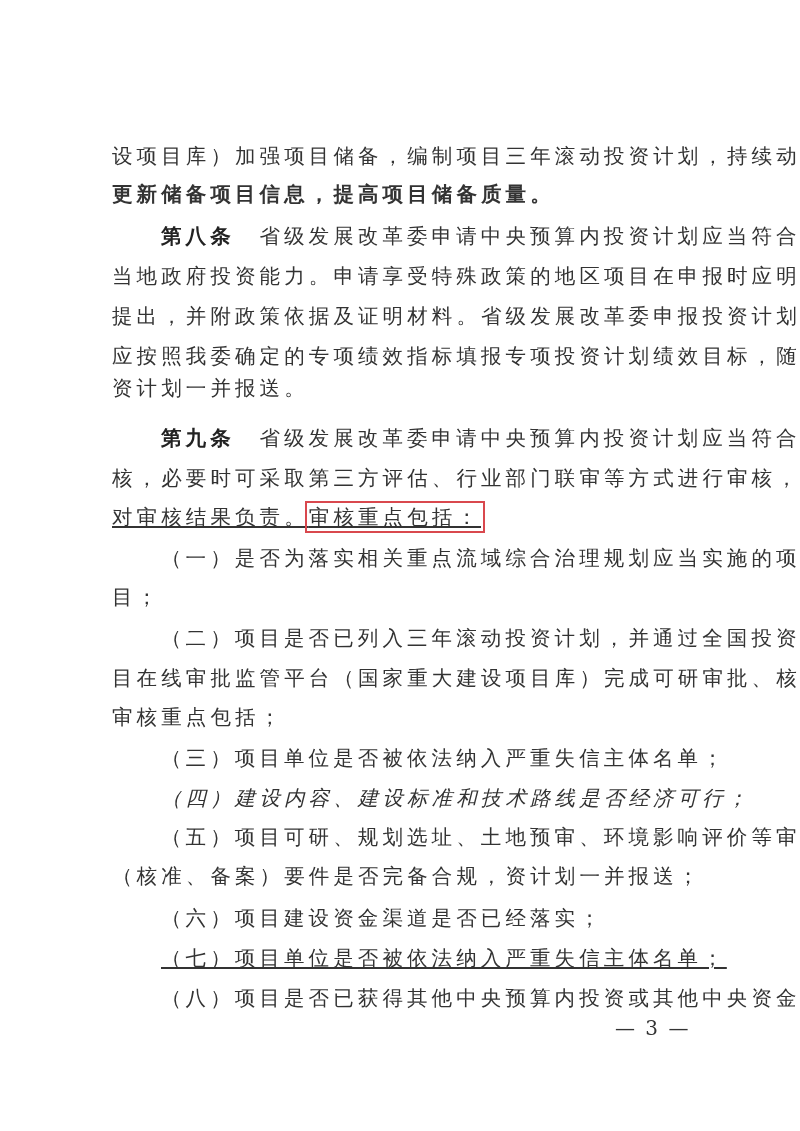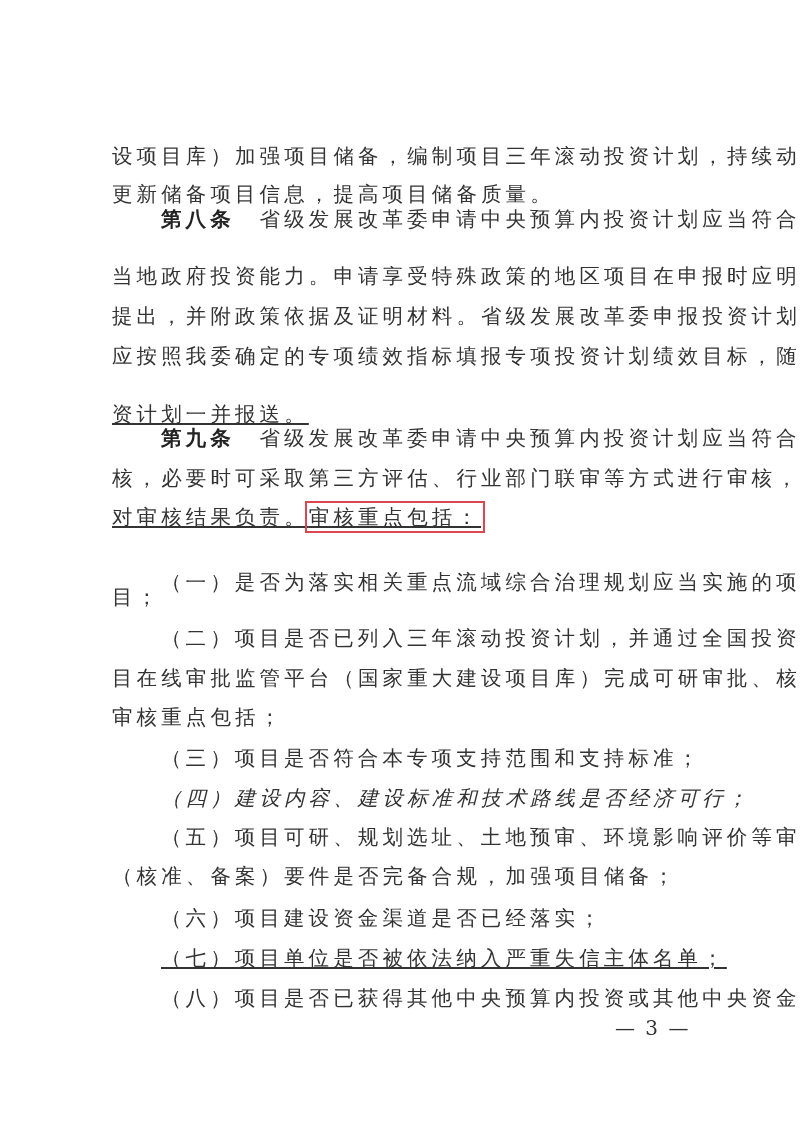--- a/index.html
+++ b/index.html
@@ -9,35 +9,35 @@
           white-space:nowrap; letter-spacing:4.1px; }
   .bold { font-weight:bold; color:#222; }
   .hl { outline:2px solid #d9484e; outline-offset:2px; }
   .pageno { position:absolute; left:615px; top:1016px; font-size:20px; letter-spacing:2px; color:#333; }
 </style>
 </head>
 <body>
 
 <div id="doc">
     <div class="line" style="top: 142px;"><span>设项目库）加强项目储备，编制项目三年滚动投资计划，持续动态</span></div>
-    <div class="line" style="top: 180px;"><span>更新储备项目信息，提高项目储备质量。</span></div>
-    <div class="line" style="top: 205px; text-indent: 49px;"><span class="bold">第八条</span><span>　省级发展改革委申请中央预算内投资计划应当符合</span></div>
+    <div class="line" style="top: 180px; font-weight: bold;"><span>更新储备项目信息，提高项目储备质量。</span></div>
+    <div class="line" style="top: 222px; text-indent: 49px;"><span class="bold">第八条</span><span>　省级发展改革委申请中央预算内投资计划应当符合</span></div>
     <div class="line" style="top: 262px;"><span>当地政府投资能力。申请享受特殊政策的地区项目在申报时应明确</span></div>
     <div class="line" style="top: 302px;"><span>提出，并附政策依据及证明材料。省级发展改革委申报投资计划时，</span></div>
     <div class="line" style="top: 342px;"><span>应按照我委确定的专项绩效指标填报专项投资计划绩效目标，随投</span></div>
-    <div class="line" style="top: 400px; text-decoration: underline;"><span>资计划一并报送。</span></div>
+    <div class="line" style="top: 374px;"><span>资计划一并报送。</span></div>
     <div class="line" style="top: 424px; text-indent: 49px;"><span class="bold">第九条</span><span>　省级发展改革委申请中央预算内投资计划应当符合</span></div>
     <div class="line" style="top: 464px;"><span>核，必要时可采取第三方评估、行业部门联审等方式进行审核，并</span></div>
     <div class="line" style="top: 503px; text-decoration: underline;"><span>对审核结果负责。</span><span class="hl" style="outline-color: rgb(217, 72, 78);">审核重点包括：</span></div>
-    <div class="line" style="top: 544px; text-indent: 49px; margin-top: 24px;"><span>（一）是否为落实相关重点流域综合治理规划应当实施的项</span></div>
+    <div class="line" style="top: 544px; text-indent: 49px;"><span>（一）是否为落实相关重点流域综合治理规划应当实施的项</span></div>
     <div class="line" style="top: 583px;"><span>目；</span></div>
     <div class="line" style="top: 624px; text-indent: 49px;"><span>（二）项目是否已列入三年滚动投资计划，并通过全国投资项</span></div>
     <div class="line" style="top: 664px;"><span>目在线审批监管平台（国家重大建设项目库）完成可研审批、核准</span></div>
     <div class="line" style="top: 703px;"><span>审核重点包括；</span></div>
-    <div class="line" style="top: 744px; text-indent: 49px;"><span>（三）项目是否符合本专项支持范围和支持标准；</span></div>
+    <div class="line" style="top: 744px; text-indent: 49px;"><span>（三）项目单位是否被依法纳入严重失信主体名单；</span></div>
     <div class="line" style="top: 784px; text-indent: 49px; font-style: italic;"><span>（四）建设内容、建设标准和技术路线是否经济可行；</span></div>
     <div class="line" style="top: 823px; text-indent: 49px;"><span>（五）项目可研、规划选址、土地预审、环境影响评价等审批</span></div>
-    <div class="line" style="top: 862px;"><span>（核准、备案）要件是否完备合规，加强项目储备；</span></div>
+    <div class="line" style="top: 862px;"><span>（核准、备案）要件是否完备合规，资计划一并报送；</span></div>
     <div class="line" style="top: 904px; text-indent: 49px;"><span>（六）项目建设资金渠道是否已经落实；</span></div>
     <div class="line" style="top: 944px; text-indent: 49px; text-decoration: underline;"><span>（七）项目单位是否被依法纳入严重失信主体名单；</span></div>
     <div class="line" style="top: 984px; text-indent: 49px;"><span>（八）项目是否已获得其他中央预算内投资或其他中央资金支</span></div>
   </div>
 <div class="pageno">— 3 —</div>
 
 </body></html>

